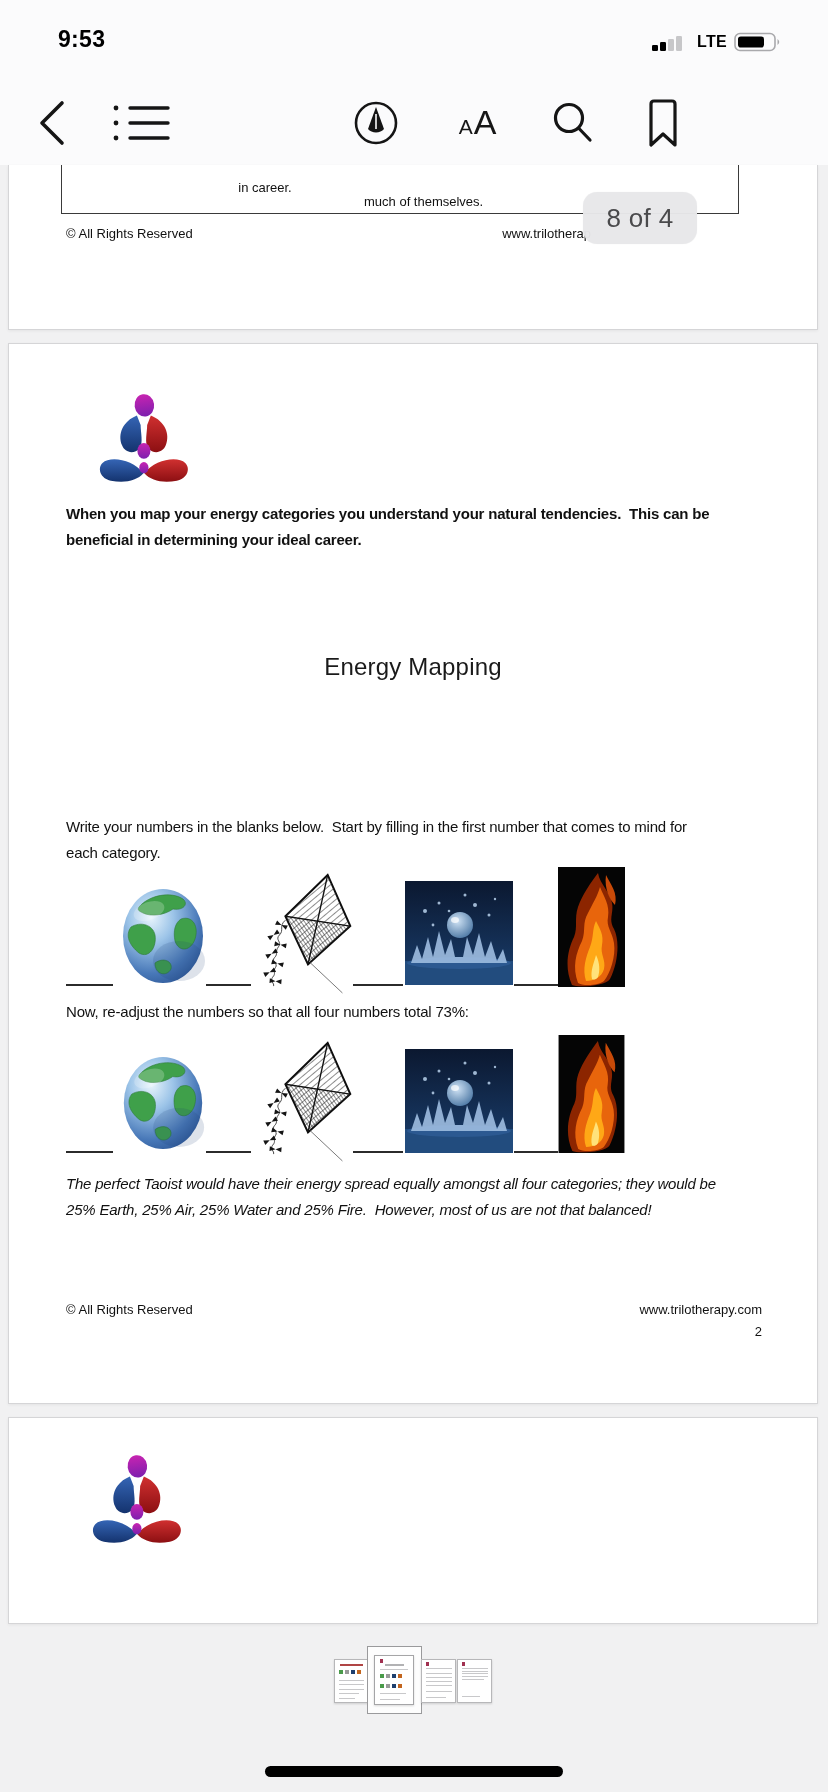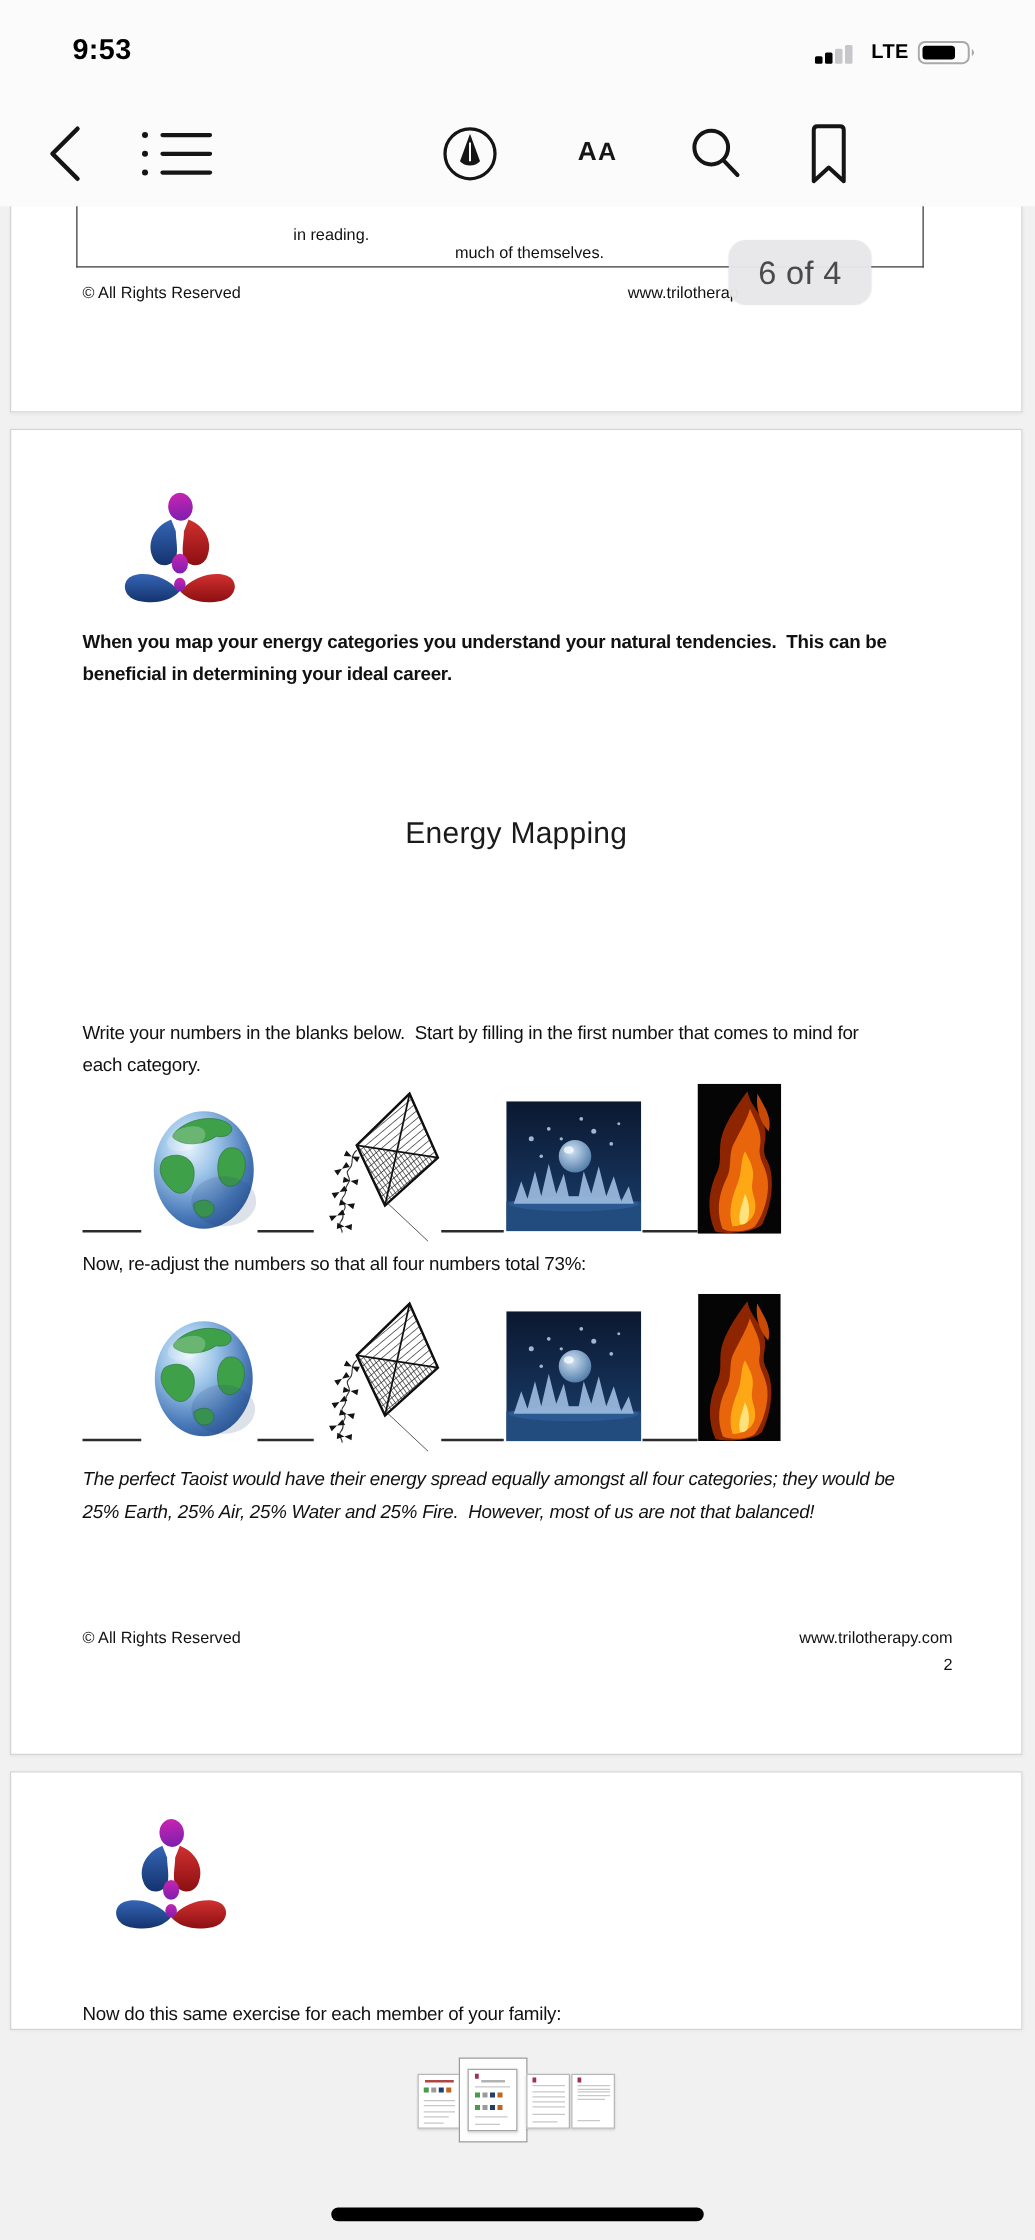--- a/index.html
+++ b/index.html
@@ -5,22 +5,22 @@
   html,body{margin:0;padding:0;background:#ddd;}
   .screen{position:relative;width:828px;height:1792px;background:#f1f1f2;overflow:hidden;
           font-family:"Liberation Sans",sans-serif;color:#141414;}
   
   .topchrome{position:absolute;top:0;left:0;width:828px;height:165px;background:#fbfbfc;}
   .time{position:absolute;left:58px;top:26px;font-size:23px;font-weight:700;letter-spacing:.3px;color:#000;}
   .statusright{position:absolute;right:44px;top:30px;display:flex;align-items:center;gap:7px;}
   .lte{font-size:16px;font-weight:600;color:#000;letter-spacing:.3px;}
   
   .tb-ico{position:absolute;top:96px;}
-  .aa-btn{position:absolute;left:448px;top:98px;width:60px;height:48px;font-size:20px;color:#161616;
-          line-height:48px;text-align:center;letter-spacing:1px;font-weight:bold;}
+  .aa-btn{position:absolute;left:448px;top:98px;width:60px;height:48px;font-size:34px;color:#161616;
+          line-height:48px;text-align:center;letter-spacing:1px;}
   .aa-btn::first-letter{font-size:21px;}
   
   .card{position:absolute;left:8px;width:810px;background:#fff;border:1px solid #d5d5d7;
         box-shadow:0 1px 3px rgba(0,0,0,.06);box-sizing:border-box;}
   .doc{font-size:15px;line-height:26px;letter-spacing:-0.2px;color:#111;white-space:pre;}
   .p{position:absolute;left:57px;width:750px;}
   .bold{font-weight:700;}
   .ital{font-style:italic;}
   .small{font-size:13px;letter-spacing:0;}
   .tline{position:absolute;background:#3a3a3a;}
@@ -209,21 +209,21 @@
       <path d="M7 8 Q7 5 10 5 L28 5 Q31 5 31 8 L31 49 L19 38 L7 49 Z" fill="none" stroke="#151515" stroke-width="3.2" stroke-linejoin="round"></path>
     </svg>
   </div>
 
   <div>
 
     <div class="card" style="top:165px;height:165px;border-top:none;">
       <div class="tline" style="left:52px;top:0;width:1px;height:49px;"></div>
       <div class="tline" style="left:729px;top:0;width:1px;height:49px;"></div>
       <div class="tline" style="left:52px;top:48px;width:678px;height:1px;"></div>
-      <div class="doc small" style="position:absolute;left:196px;top:10px;width:120px;text-align:center;">in reading.</div>
+      <div class="doc small" style="position:absolute;left:196px;top:10px;width:120px;text-align:center;">in career.</div>
       <div class="doc small" style="position:absolute;left:355px;top:24px;">much of themselves.</div>
       <div class="doc small" style="position:absolute;left:57px;top:56px;">© All Rights Reserved</div>
       <div class="doc small" style="position:absolute;right:226px;top:56px;">www.trilotherap</div>
     </div>
 
     <div class="card" style="top:343px;height:1061px;">
       <svg style="position:absolute;left:87px;top:48px;" width="93" height="103">
           <use href="#sym-logo"></use>
         </svg>
 
@@ -277,24 +277,23 @@
 
       <div class="doc small" style="position:absolute;left:57px;top:953px;">© All Rights Reserved</div>
       <div class="doc small" style="position:absolute;right:55px;top:953px;text-align:right;">www.trilotherapy.com</div>
       <div class="doc small" style="position:absolute;right:55px;top:975px;text-align:right;">2</div>
     </div>
 
     <div class="card" style="top:1417px;height:207px;">
       <svg style="position:absolute;left:80px;top:35px;" width="93" height="103">
           <use href="#sym-logo"></use>
         </svg>
-      <div class="p doc" style="top:181px;">Now do this same exercise for each member of your family:</div>
-    </div>
-
-    <div class="badge">6 of 4</div>
+    </div>
+
+    <div class="badge">8 of 4</div>
 
     <div>
 
       <div class="mini" style="left:334px;top:1659px;width:33px;height:42px;">
         <div class="mred" style="left:15%;top:9%;width:70%;height:2px;"></div>
         <div class="sqrow" style="left:12%;top:24%;">
             <div class="sq" style="background:#4a9a4a"></div>
             <div class="sq" style="background:#9a9a9a"></div>
             <div class="sq" style="background:#1e3f6e"></div>
             <div class="sq" style="background:#c2651e"></div>

